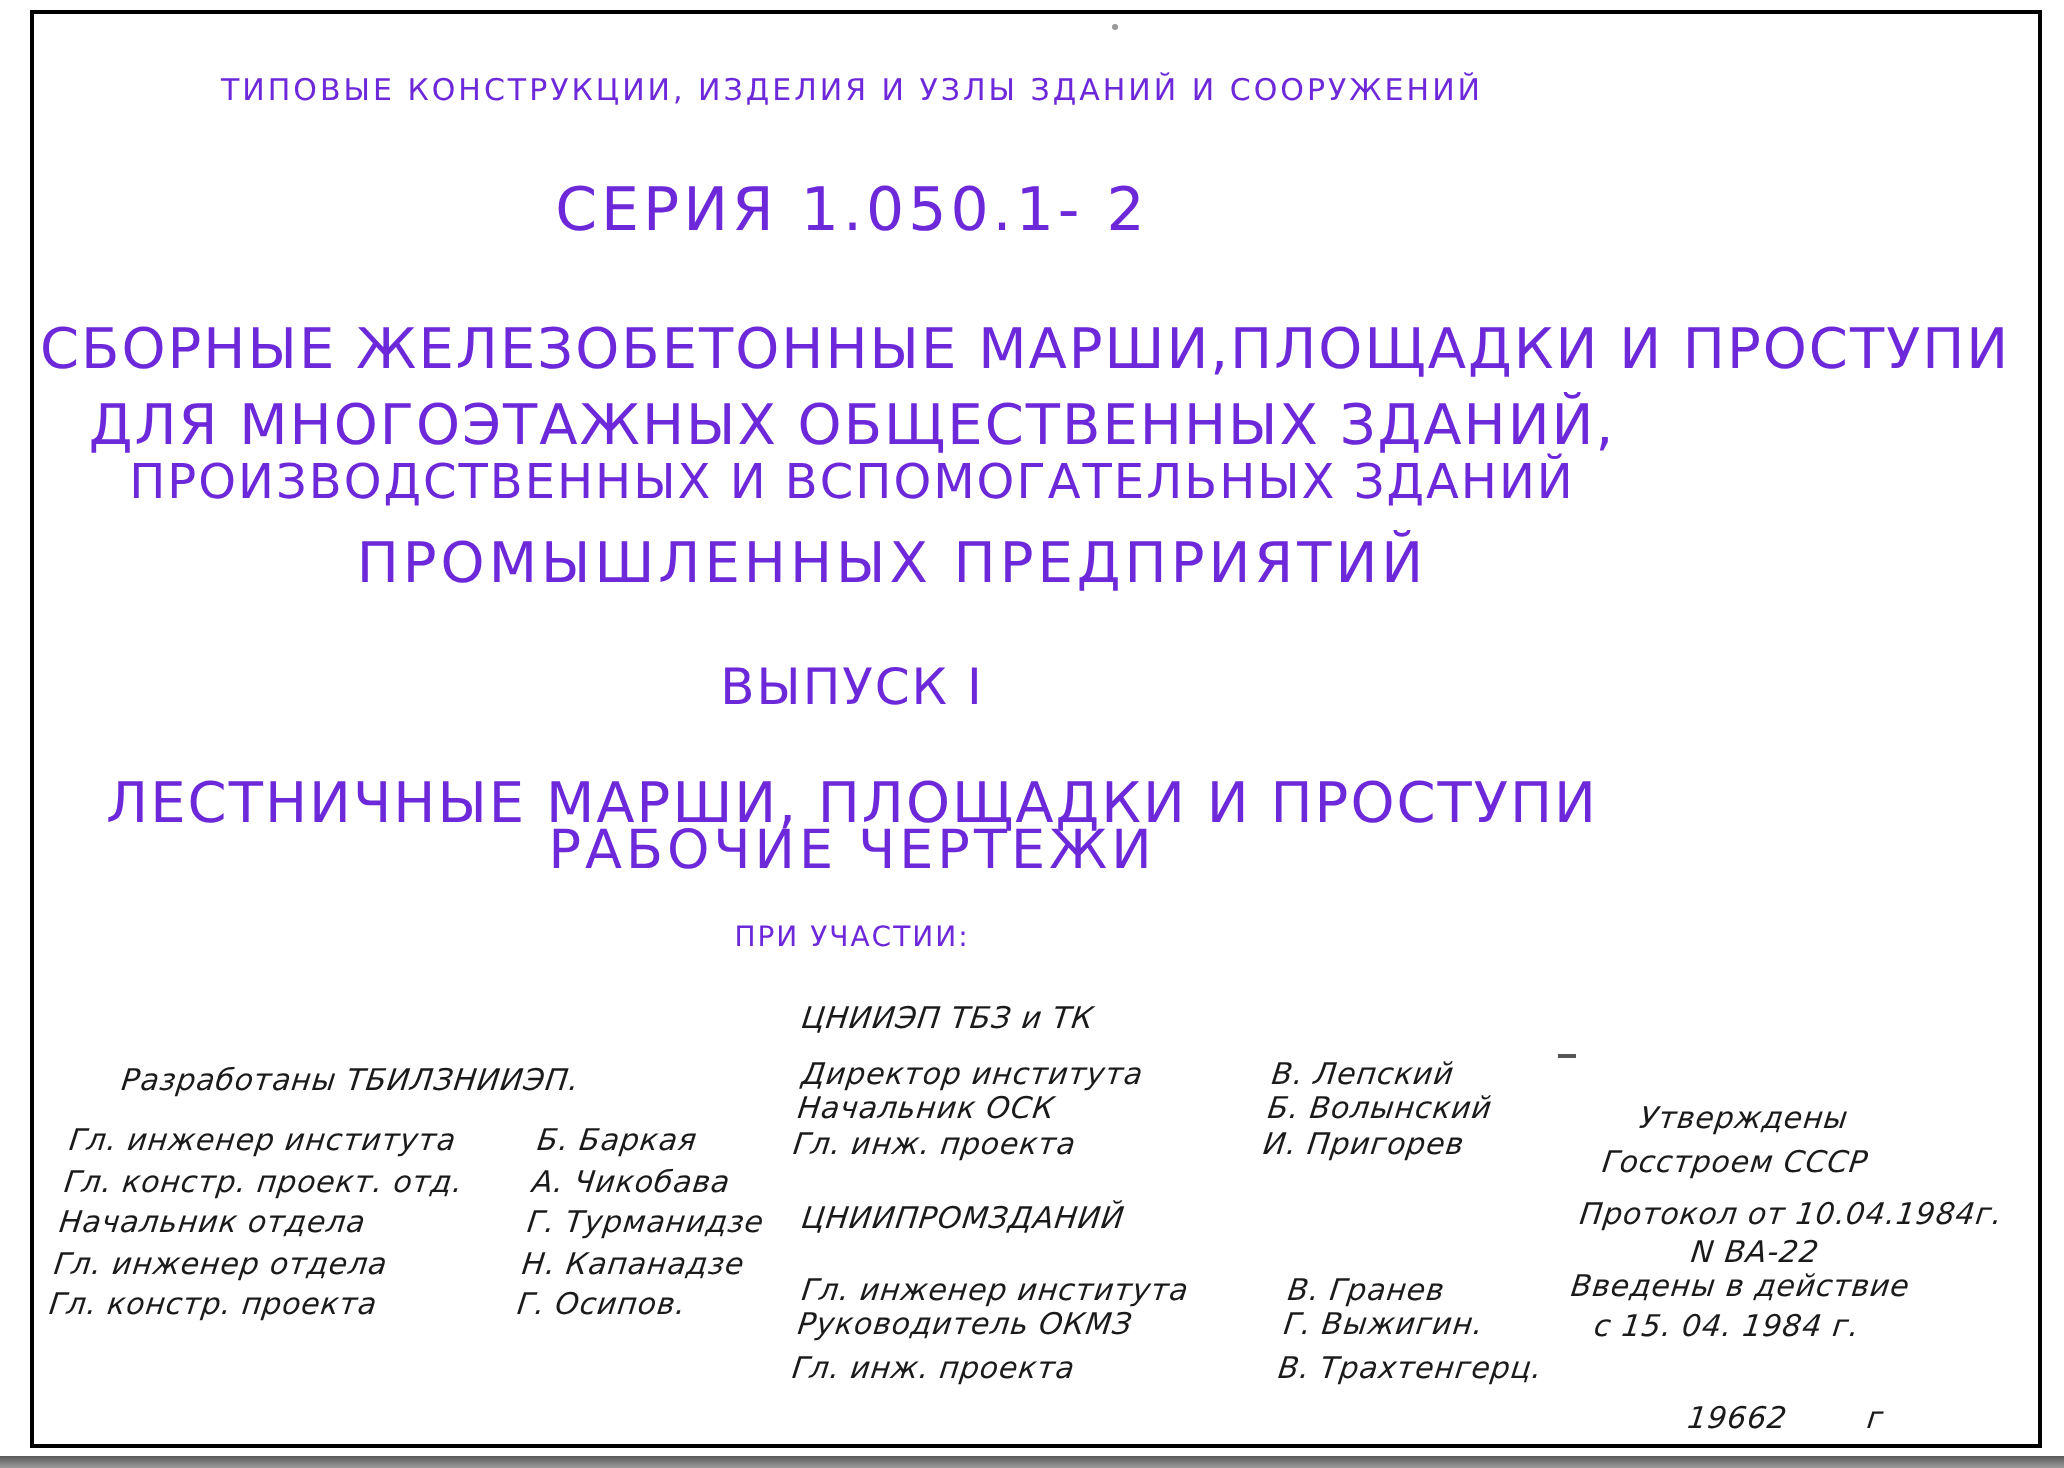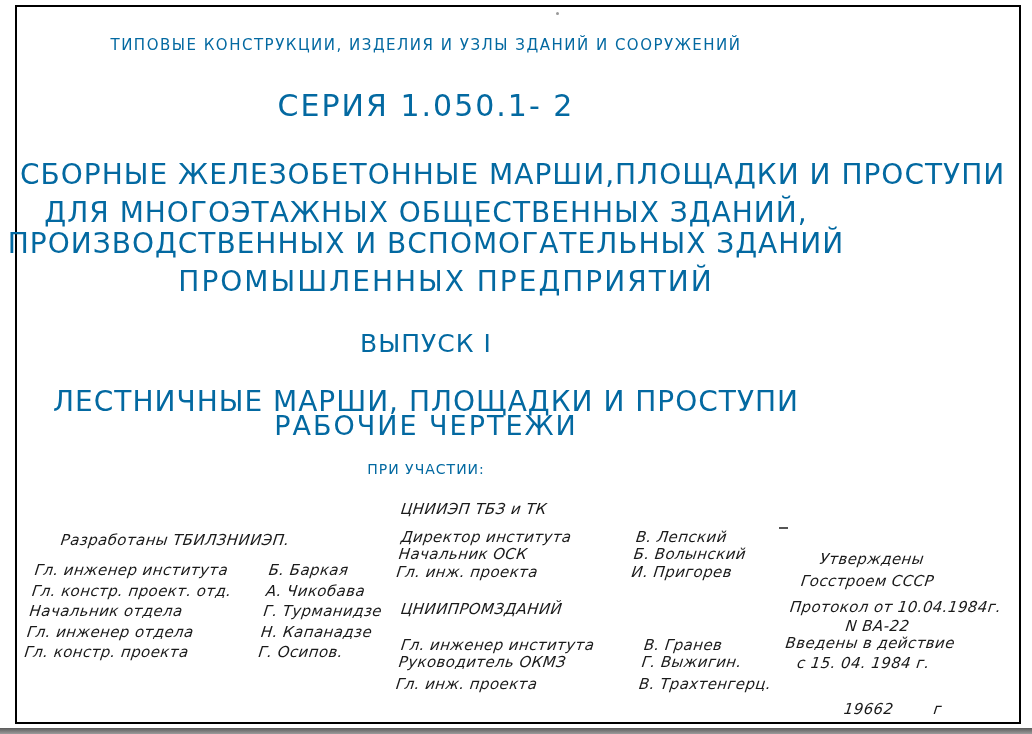--- a/index.html
+++ b/index.html
@@ -15,27 +15,27 @@
   }
   .bottom-band {
     left: 0; top: 728px; width: 1032px; height: 6px;
     background: linear-gradient(#5a5a5a, #9c9c9c);
   }
 
   
   .printed {
     left: 0; width: 852px; text-align: center; white-space: nowrap;
     font-family: "DejaVu Sans", "Liberation Sans", sans-serif;
-    color: #0369a1;
+    color: #6d28d9;
   }
   .hdr-small   { top: 36px;  font-size: 15px; letter-spacing: 1.5px; }
   .series      { top: 88px;  font-size: 30px; letter-spacing: 2px; }
   .title-1     { top: 158px; font-size: 28px; letter-spacing: 1px; padding-left: 20px; }
   .title-2     { top: 196px; font-size: 28px; letter-spacing: 1px; }
-  .title-3     { top: 227px; font-size: 28px; letter-spacing: 1px; }
+  .title-3     { top: 227px; font-size: 24px; letter-spacing: 1px; }
   .title-4     { top: 265px; font-size: 28px; letter-spacing: 2px; padding-left: 40px; }
   .issue       { top: 329px; font-size: 25px; letter-spacing: 1px; }
   .subtitle-1  { top: 385px; font-size: 28px; letter-spacing: 1px; }
   .subtitle-2  { top: 410px; font-size: 27px; letter-spacing: 2px; }
   .participation { top: 461px; font-size: 14px; letter-spacing: 1px; }
 
   
   .hand {
     font-family: "DejaVu Sans", sans-serif;
     font-style: italic;

